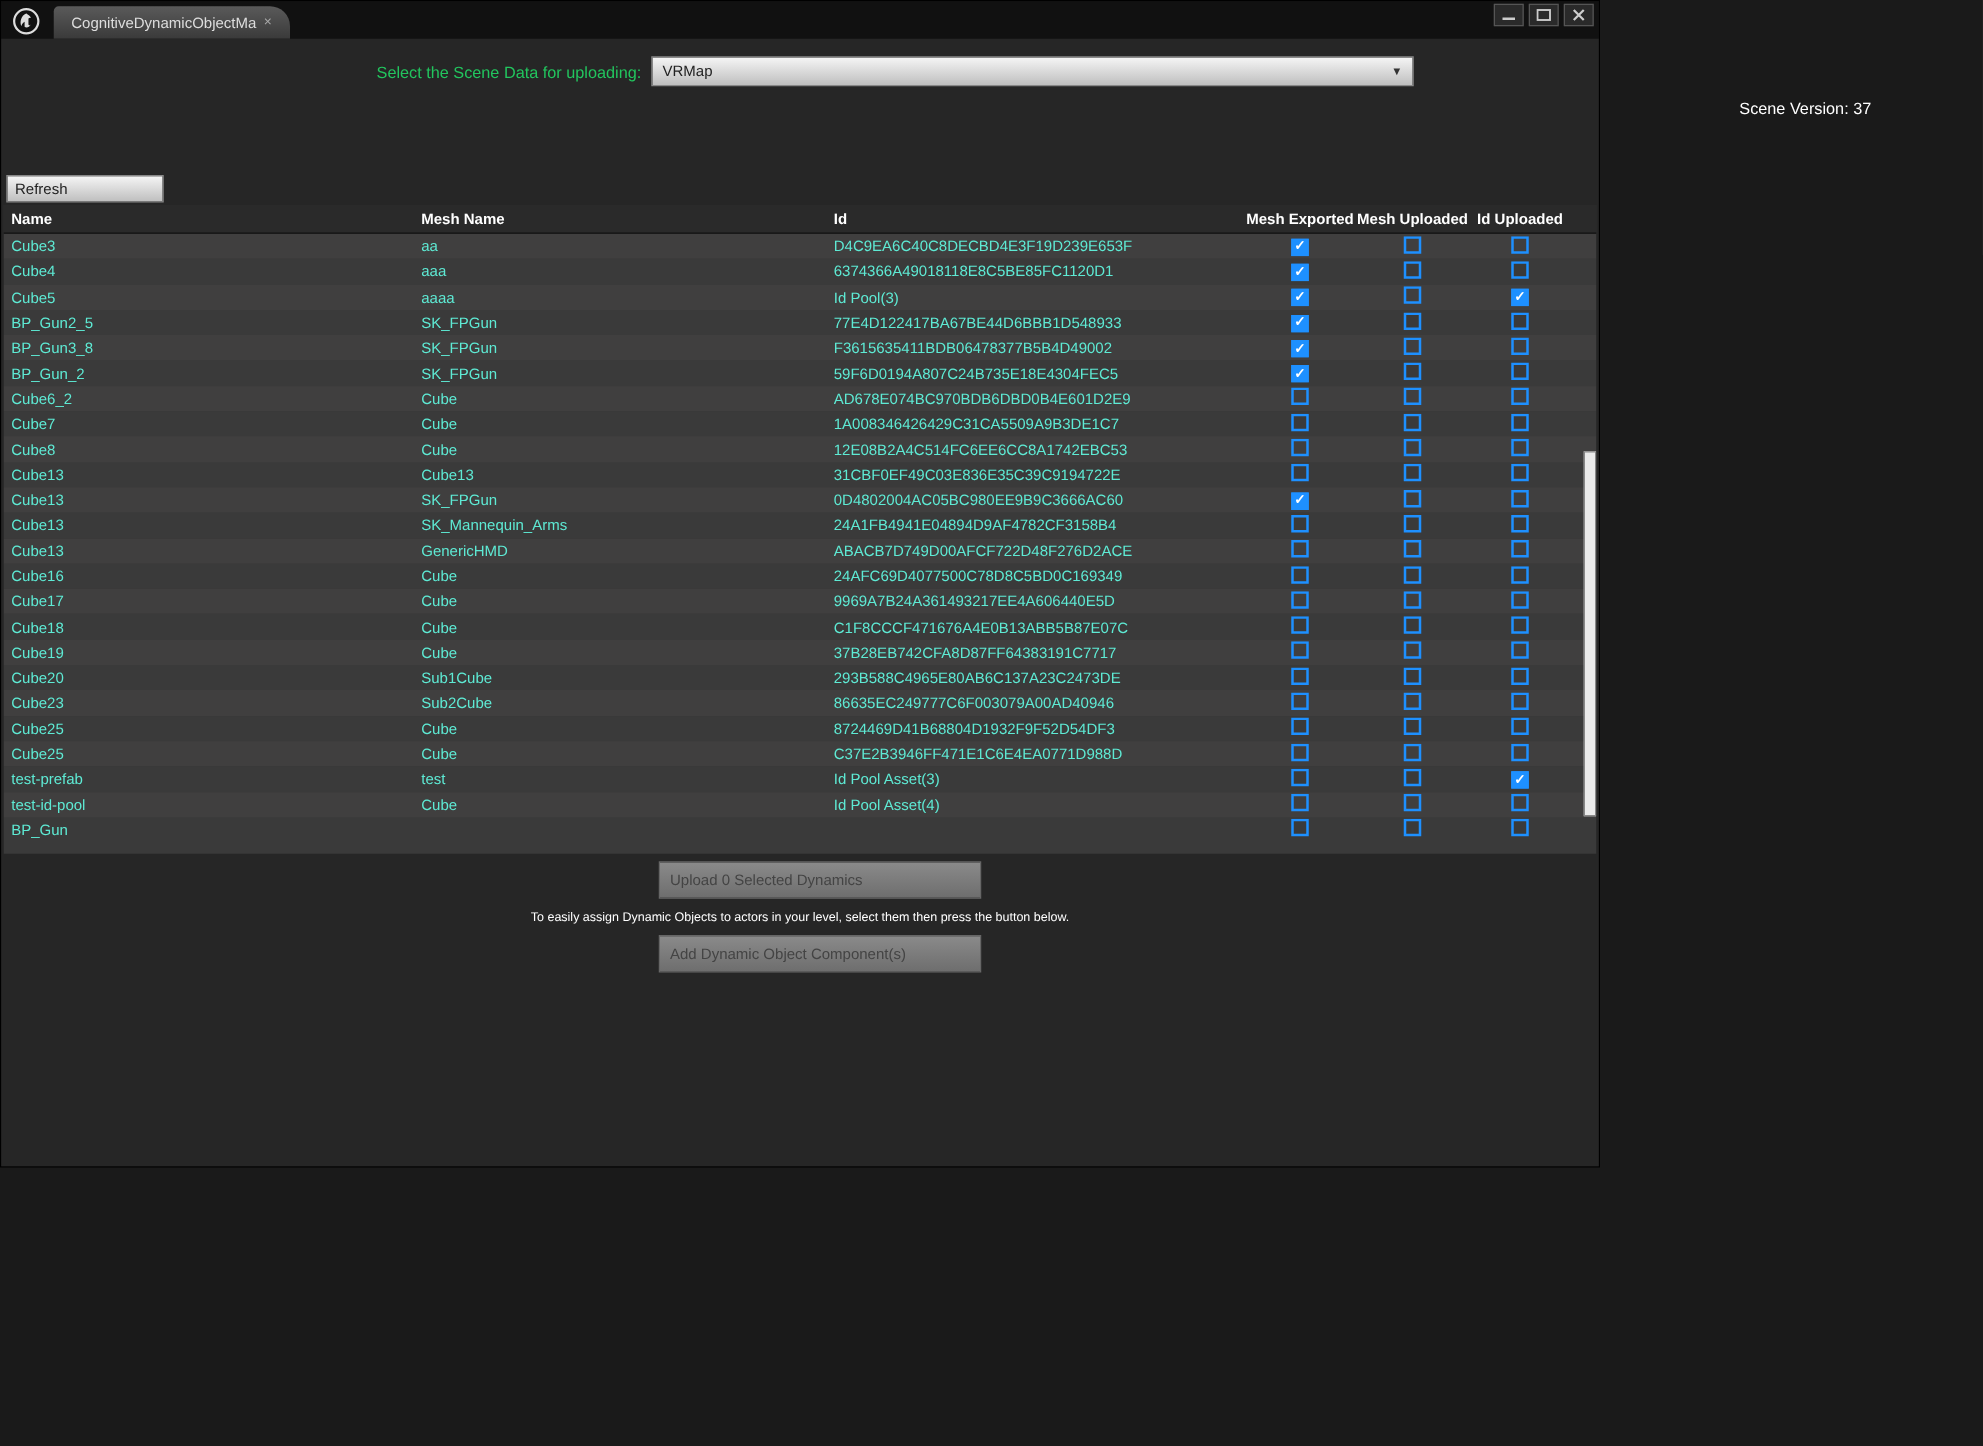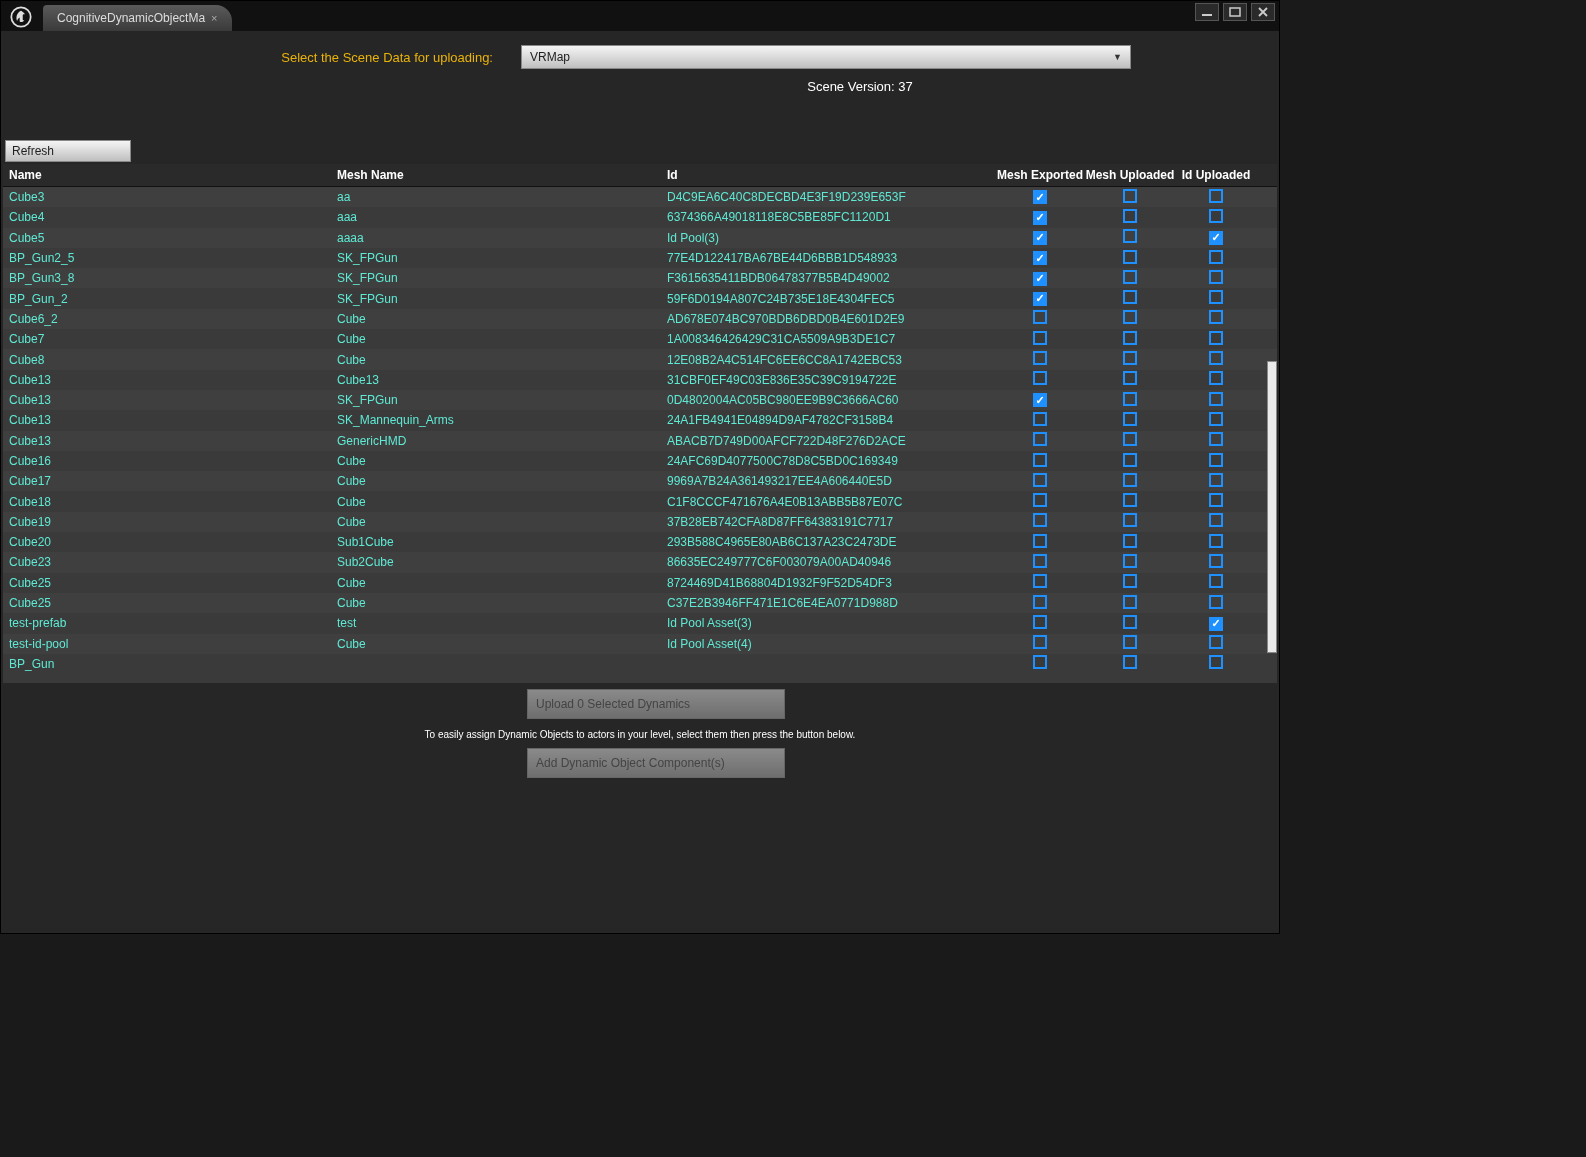--- a/index.html
+++ b/index.html
@@ -75,22 +75,22 @@
     position: relative;
   }
   .header-row {
     display:flex;
     align-items:center;
     padding: 10px 8px 4px 8px;
   }
   .header-label {
     width: 510px;
     text-align: right;
-    padding-right: 28px;
-    color:#eab308;
+    padding-right: 8px;
+    color:#22c55e;
     font-size: 13px;
   }
   .scene-select {
     flex: 1;
     max-width: 610px;
     height: 24px;
     background: linear-gradient(#f5f5f5, #bfbfbf);
     color: #222;
     border: 1px solid #888;
     display:flex;
@@ -100,21 +100,21 @@
     cursor:pointer;
     font-size: 12px;
   }
   .scene-select .chev {
     position:absolute;
     right:8px;
     font-size: 9px;
     color:#333;
   }
   .scene-version {
-    text-align:center;
+    text-align:right;
     color:#fff;
     font-size: 13px;
     padding: 6px 0 12px 0;
     width: 100%;
     margin-left: 220px;
   }
   .refresh-btn {
     width: 126px;
     height: 22px;
     background: linear-gradient(#f5f5f5, #bfbfbf);

